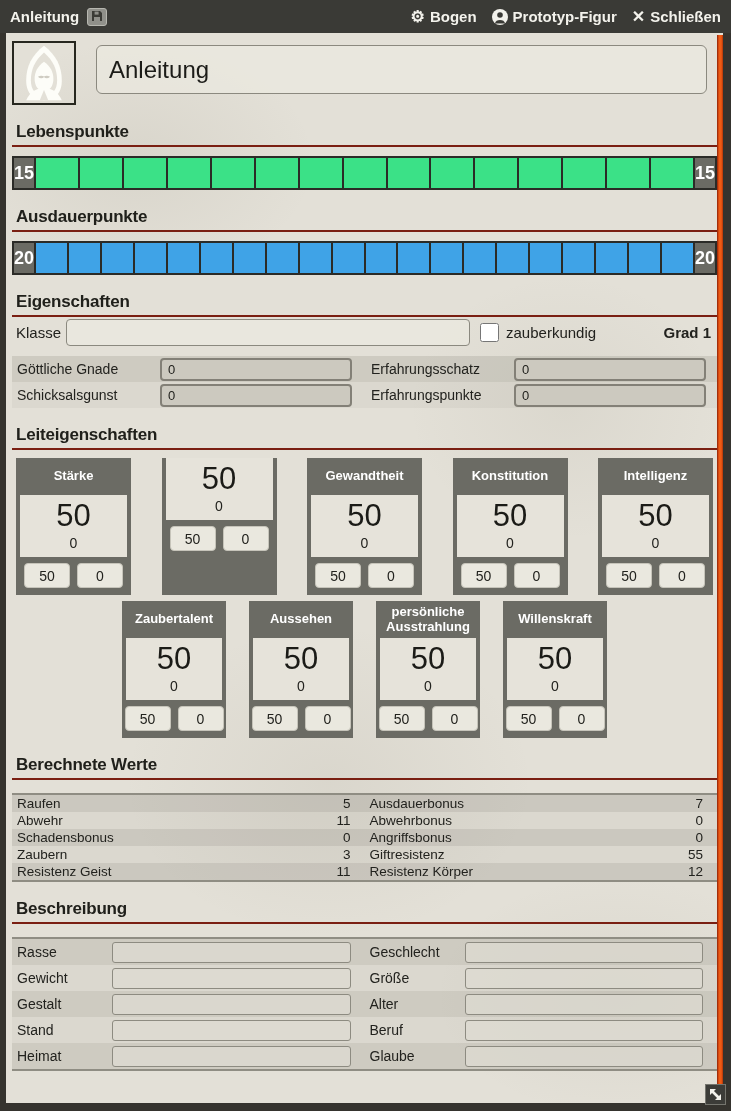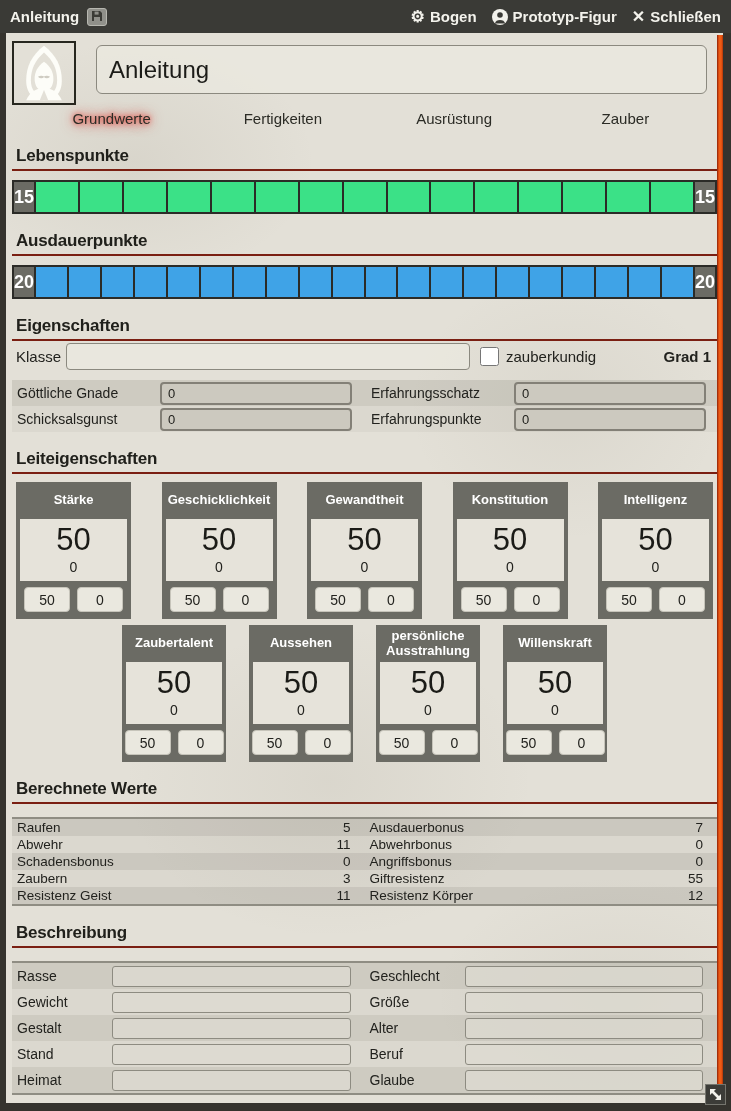--- a/index.html
+++ b/index.html
@@ -207,26 +207,20 @@
           <path d="M32 20 C39 25 42 31 42 38 C42 46 38 51 32 51 C26 51 22 46 22 38 C22 31 25 25 32 20 Z" fill="#fdfdf8"></path>
           <path d="M25.5 36 q3.5 -2.4 7 0 q-3.5 3.4 -7 0 Z" fill="#cfccc2"></path>
           <path d="M31.5 36 q3.5 -2.4 7 0 q-3.5 3.4 -7 0 Z" fill="#cfccc2"></path>
           <path d="M13 61 C17 52 24 48 32 48 C40 48 47 52 51 61 Z" fill="#fdfdf8"></path>
           <path d="M32 50 L36.5 61 L27.5 61 Z" fill="#e3e0d7"></path>
         </svg>
       </span>
     </div>
     <input class="name-input" type="text" value="Anleitung" style="">
   </div>
-  <div class="tabs">
-    <div class="tab active">Grundwerte</div>
-    <div class="tab">Fertigkeiten</div>
-    <div class="tab">Ausrüstung</div>
-    <div class="tab">Zauber</div>
-  </div>
 
   <div class="section-title">Lebenspunkte</div>
   <div class="bar">
     <div class="bar-cap">15</div>
     <div class="bar-cells">
         <div class="cell" style="background: rgb(59, 225, 135);"></div>
         <div class="cell" style="background: rgb(59, 225, 135);"></div>
         <div class="cell" style="background: rgb(59, 225, 135);"></div>
         <div class="cell" style="background: rgb(59, 225, 135);"></div>
         <div class="cell" style="background: rgb(59, 225, 135);"></div>
@@ -310,21 +304,20 @@
         <div class="card-body">
           <div class="card-main">50</div>
           <div class="card-sub">0</div>
         </div>
         <div class="card-footer">
           <input class="card-input" type="text" value="50" style="">
           <input class="card-input" type="text" value="0" style="">
         </div>
       </div>
       <div class="card">
-        <div class="card-header">Geschicklichkeit</div>
         <div class="card-body">
           <div class="card-main">50</div>
           <div class="card-sub">0</div>
         </div>
         <div class="card-footer">
           <input class="card-input" type="text" value="50" style="">
           <input class="card-input" type="text" value="0" style="">
         </div>
       </div>
       <div class="card">

